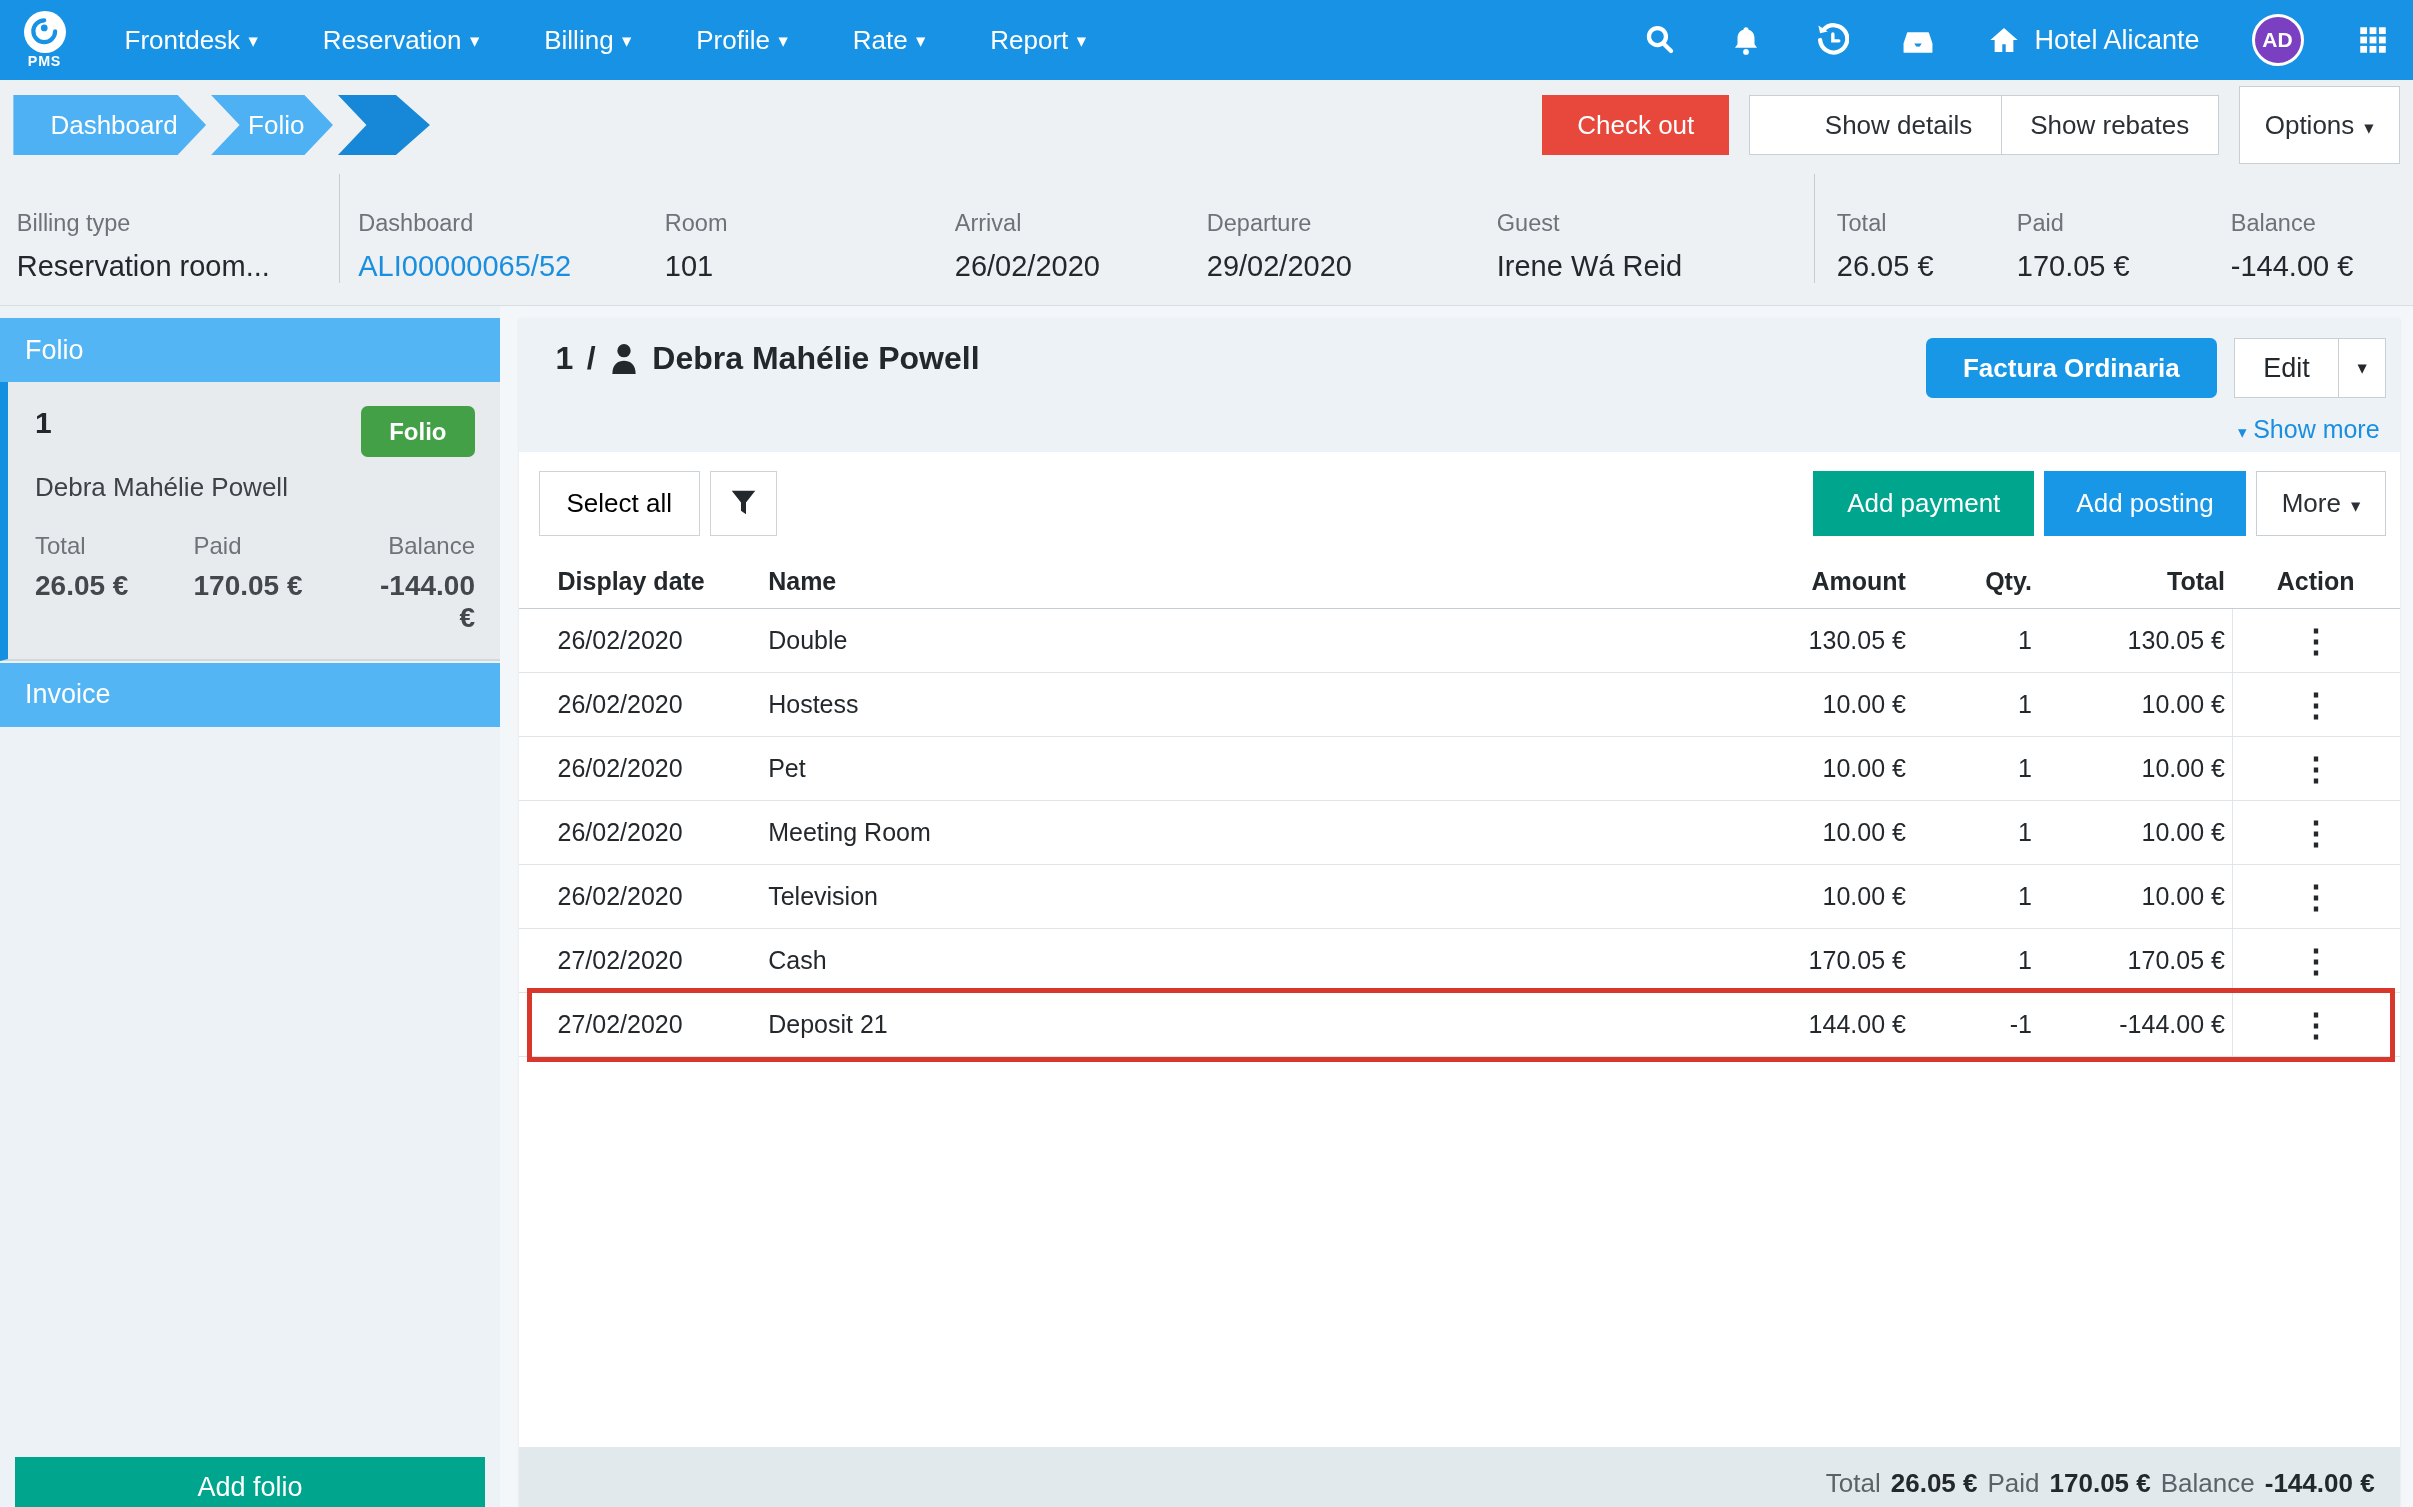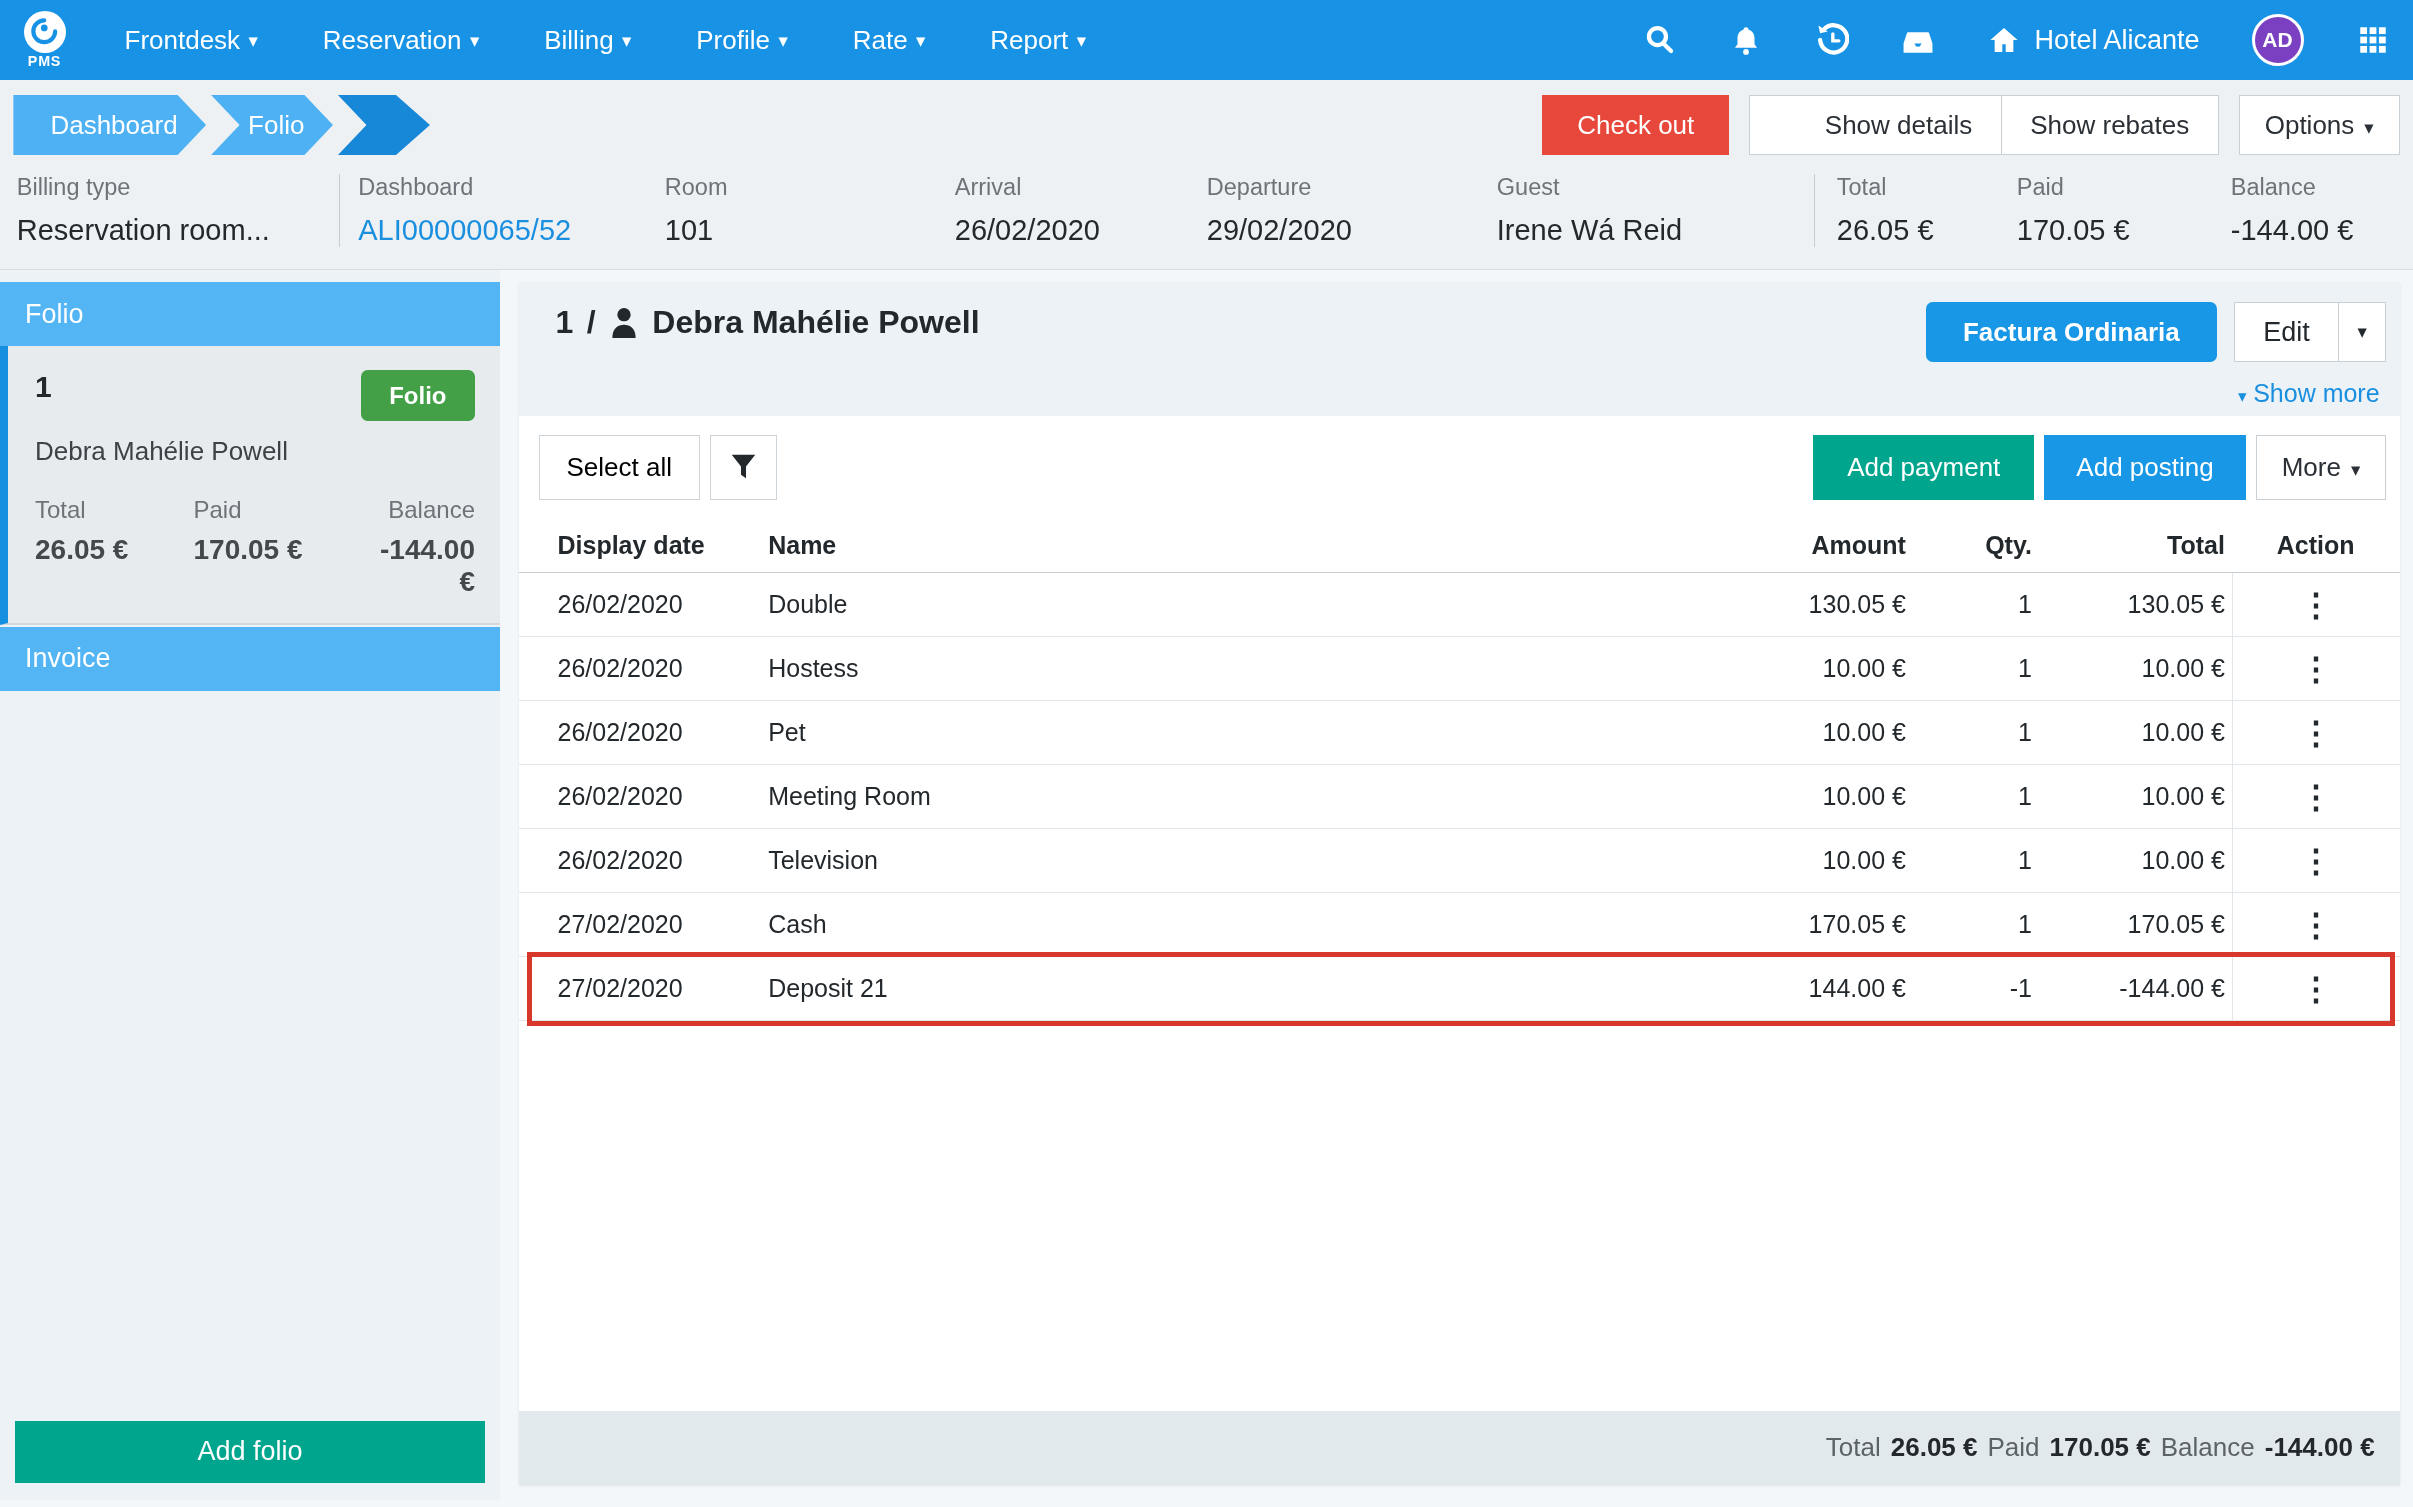--- a/index.html
+++ b/index.html
@@ -49,26 +49,26 @@
   .crumb-tip {
     width: 92px; background: #1787d8;
     clip-path: polygon(0 0, calc(100% - 34px) 0, 100% 50%, calc(100% - 34px) 100%, 0 100%, 28.5px 50%);
   }
   .header-actions { margin-left: auto; display: flex; align-items: center; gap: 20px; height: 60px; }
   .btn { font-size: 26px; border: none; cursor: pointer; font-family: inherit; }
   .btn-checkout { background: #e8483b; color: #fff; height: 60px; padding: 0 35px; }
   .btn-group { display: flex; border: 1.7px solid #c9d0d5; background: #fff; height: 60px; padding-left: 46px; }
   .btn-plain { background: #fff; color: #2b3036; height: 100%; padding: 0 28.5px; }
   .btn-group .btn-plain + .btn-plain { border-left: 1.7px solid #c9d0d5; }
-  .btn-outline { background: #fff; color: #2b3036; border: 1.7px solid #c9d0d5; height: 60px; padding: 0 25px; }
+  .btn-outline { background: #fff; color: #2b3036; border: 1.7px solid #c9d0d5; height: 78px; padding: 0 25px; }
   .btn .dcaret { font-size: 18.5px; margin-left: 10px; }
 
   .info-row { display: flex; padding: 18.5px 0 22px 3.4px; }
   .info-col { display: flex; flex-direction: column; gap: 13.4px; }
-  .info-label { font-size: 23.5px; color: #6d7379; }
+  .info-label { font-size: 23.5px; color: #6d7379; margin-top: 36px; }
   .info-value { font-size: 29px; color: #23282c; white-space: nowrap; }
   .info-value.link { color: #1a8fe0; cursor: pointer; }
   .c1 { width: 322px; }
   .c2 { width: 326px; border-left: 1.7px solid #c6ccd1; padding-left: 18.5px; }
   .c3 { width: 290px; }
   .c4 { width: 252px; }
   .c5 { width: 290px; }
   .c6 { width: 317px; }
   .c7 { width: 203px; border-left: 1.7px solid #c6ccd1; padding-left: 22px; }
   .c8 { width: 214px; }

